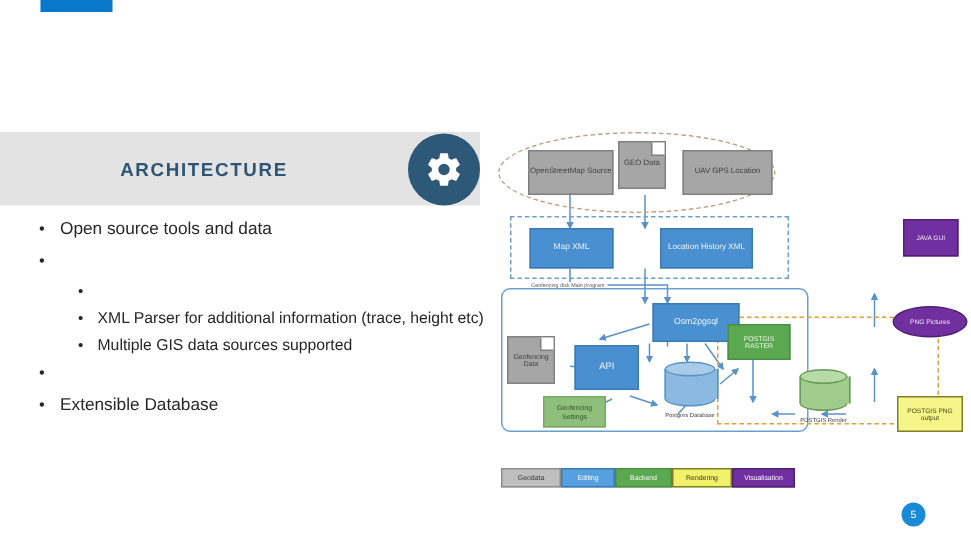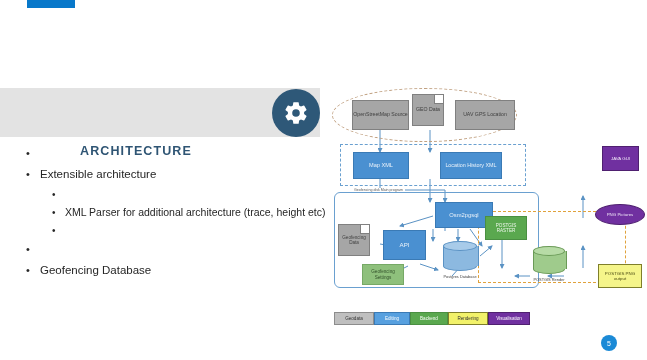--- a/index.html
+++ b/index.html
@@ -11,21 +11,21 @@
   }
   .accent-bar{
     position:absolute;left:27px;top:0;width:48px;height:8px;background:#0878ca;
   }
   .header-band{
     position:absolute;left:0;top:88px;width:320px;height:49px;background:#e3e3e3;
   }
   .header-title{
     position:absolute;left:0;top:88px;width:272px;height:49px;
     display:flex;align-items:center;justify-content:center;
-    font-size:12.5px;font-weight:bold;letter-spacing:1.1px;color:#2f5574;margin-top:38px;
+    font-size:12.5px;font-weight:bold;letter-spacing:1.1px;color:#2f5574;
   }
   .gear-circle{
     position:absolute;left:272px;top:89px;width:48px;height:48px;border-radius:50%;
     background:#2e5878;display:flex;align-items:center;justify-content:center;
   }
   .gear-circle svg{display:block;}
 
   .bullets{
     position:absolute;left:26px;top:146px;width:300px;
   }
@@ -104,41 +104,42 @@
 
 <div class="gear-circle">
   <svg width="26" height="26" viewBox="0 0 24 24" aria-hidden="true">
     <path fill="#ffffff" d="M19.43 12.98c.04-.32.07-.64.07-.98s-.03-.66-.07-.98l2.11-1.65a.5.5 0 0 0 .12-.64l-2-3.46a.5.5 0 0 0-.61-.22l-2.49 1a7.3 7.3 0 0 0-1.69-.98l-.38-2.65A.49.49 0 0 0 14 2h-4a.49.49 0 0 0-.49.42l-.38 2.65c-.61.25-1.17.58-1.69.98l-2.49-1a.5.5 0 0 0-.61.22l-2 3.46a.5.5 0 0 0 .12.64l2.11 1.65c-.04.32-.07.65-.07.98s.03.66.07.98l-2.11 1.65a.5.5 0 0 0-.12.64l2 3.46c.12.22.39.3.61.22l2.49-1c.52.4 1.08.73 1.69.98l.38 2.65c.04.24.24.42.49.42h4c.25 0 .45-.18.49-.42l.38-2.65c.61-.25 1.17-.58 1.69-.98l2.49 1c.22.08.49 0 .61-.22l2-3.46a.5.5 0 0 0-.12-.64l-2.11-1.65zM12 15.5A3.5 3.5 0 1 1 15.5 12 3.5 3.5 0 0 1 12 15.5z"></path>
   </svg>
 </div>
 
 <div class="bullets">
   <div class="b1">
     <span class="dot">•</span>
-  </div>
-  <div class="b1">
-    <span class="dot">•</span>
-    <span>Extensible architecture</span>
+    <span>Open source tools and data</span>
+  </div>
+  <div class="b1">
+    <span class="dot">•</span>
   </div>
   <div class="b2">
     <span class="dot">•</span>
   </div>
   <div class="b2">
     <span class="dot">•</span>
-    <span>XML Parser for additional architecture (trace, height etc)</span>
+    <span>XML Parser for additional information (trace, height etc)</span>
   </div>
   <div class="b2">
     <span class="dot">•</span>
-  </div>
-  <div class="b1">
-    <span class="dot">•</span>
-  </div>
-  <div class="b1">
-    <span class="dot">•</span>
-    <span>Geofencing Database</span>
+    <span>Multiple GIS data sources supported</span>
+  </div>
+  <div class="b1">
+    <span class="dot">•</span>
+  </div>
+  <div class="b1">
+    <span class="dot">•</span>
+    <span>Extensible Database</span>
   </div>
 </div>
 
 <div class="diagram">
 
   <svg class="svg-wires" viewBox="0 0 317 250">
     <defs>
       <marker id="ah" markerWidth="5" markerHeight="5" refX="4" refY="2.5" orient="auto">
         <path d="M0,0 L5,2.5 L0,5 z" fill="#5a92c4"></path>
       </marker>

